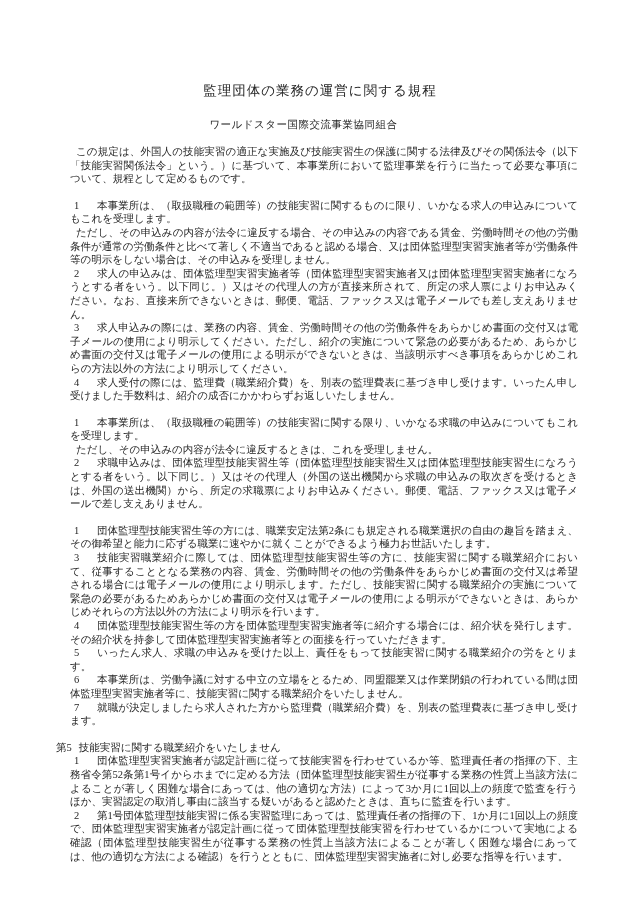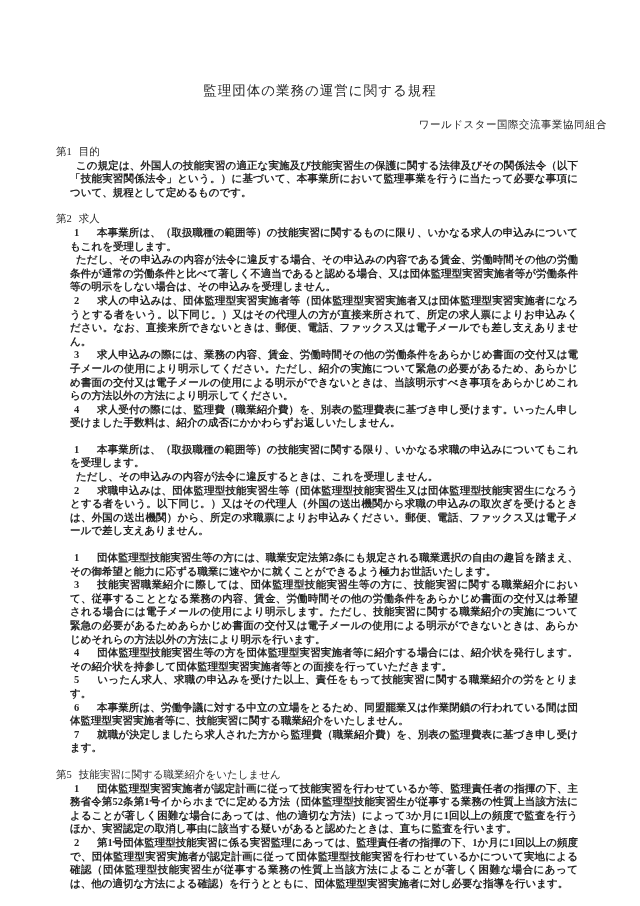--- a/index.html
+++ b/index.html
@@ -27,21 +27,21 @@
     padding-top: 66px;
     text-align: center;
     font-size: 13.5px;
     line-height: 18px;
     letter-spacing: 1px;
     font-weight: 400;
   }
   .org-line {
     margin-top: 18px;
     padding-right: 33px;
-    text-align: right;
+    text-align: center;
     font-size: 10.5px;
     line-height: 13px;
     letter-spacing: 0.5px;
   }
   .content {
     margin-top: 14px;
     padding-left: 56px;
     padding-right: 62px;
     font-size: 10.5px;
     line-height: 13.6px;
@@ -53,21 +53,20 @@
     white-space: nowrap;
   }
   .sec-label {
     margin-left: 7px;
   }
   .items {
     margin-left: 14px;
   }
   .item {
     text-align: justify;
-    font-weight: bold;
   }
   .item.numbered .num {
     display: inline-block;
     width: 23px;
     text-indent: 0;
   }
   .item.numbered {
     text-indent: 4px;
   }
   .item.indent {
@@ -75,27 +74,25 @@
   }
 </style>
 </head>
 <body>
 
 <div class="page">
   <div class="doc-title">監理団体の業務の運営に関する規程</div>
   <div class="org-line">ワールドスター国際交流事業協同組合</div>
   <div class="content">
       <section class="section">
-        <div class="section-heading"><span class="sec-num">第1</span><span class="sec-label">目的</span></div>
         <div class="items">
           <div class="item indent">この規定は、外国人の技能実習の適正な実施及び技能実習生の保護に関する法律及びその関係法令（以下「技能実習関係法令」という。）に基づいて、本事業所において監理事業を行うに当たって必要な事項について、規程として定めるものです。</div>
         </div>
       </section>
       <section class="section">
-        <div class="section-heading"><span class="sec-num">第2</span><span class="sec-label">求人</span></div>
         <div class="items">
           <div class="item numbered"><span class="num">1</span>本事業所は、（取扱職種の範囲等）の技能実習に関するものに限り、いかなる求人の申込みについてもこれを受理します。</div>
           <div class="item indent">ただし、その申込みの内容が法令に違反する場合、その申込みの内容である賃金、労働時間その他の労働条件が通常の労働条件と比べて著しく不適当であると認める場合、又は団体監理型実習実施者等が労働条件等の明示をしない場合は、その申込みを受理しません。</div>
           <div class="item numbered"><span class="num">2</span>求人の申込みは、団体監理型実習実施者等（団体監理型実習実施者又は団体監理型実習実施者になろうとする者をいう。以下同じ。）又はその代理人の方が直接来所されて、所定の求人票によりお申込みください。なお、直接来所できないときは、郵便、電話、ファックス又は電子メールでも差し支えありません。</div>
           <div class="item numbered"><span class="num">3</span>求人申込みの際には、業務の内容、賃金、労働時間その他の労働条件をあらかじめ書面の交付又は電子メールの使用により明示してください。ただし、紹介の実施について緊急の必要があるため、あらかじめ書面の交付又は電子メールの使用による明示ができないときは、当該明示すべき事項をあらかじめこれらの方法以外の方法により明示してください。</div>
           <div class="item numbered"><span class="num">4</span>求人受付の際には、監理費（職業紹介費）を、別表の監理費表に基づき申し受けます。いったん申し受けました手数料は、紹介の成否にかかわらずお返しいたしません。</div>
         </div>
       </section>
       <section class="section">
         <div class="items">

